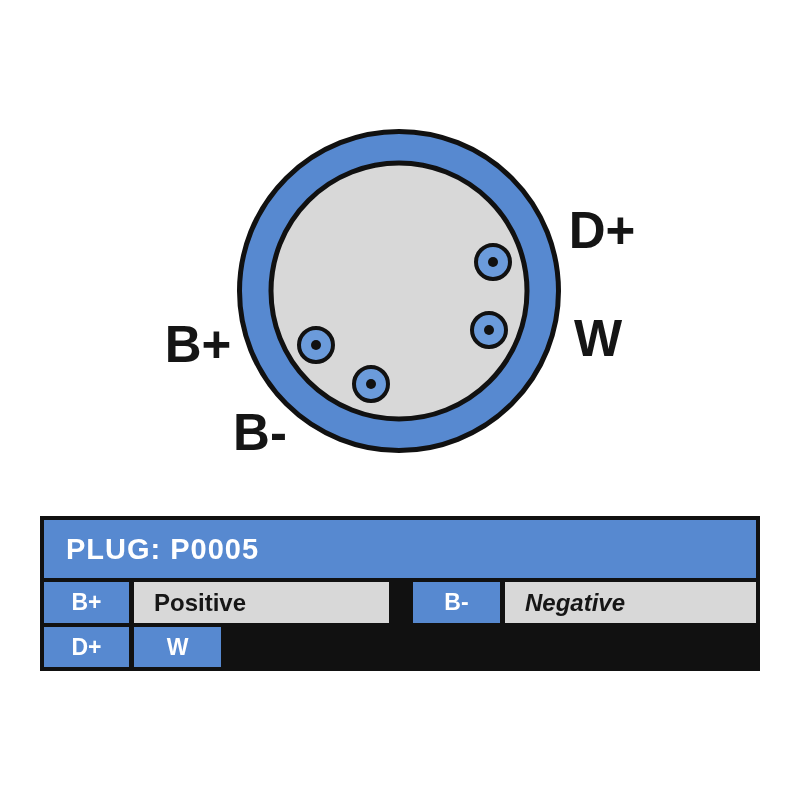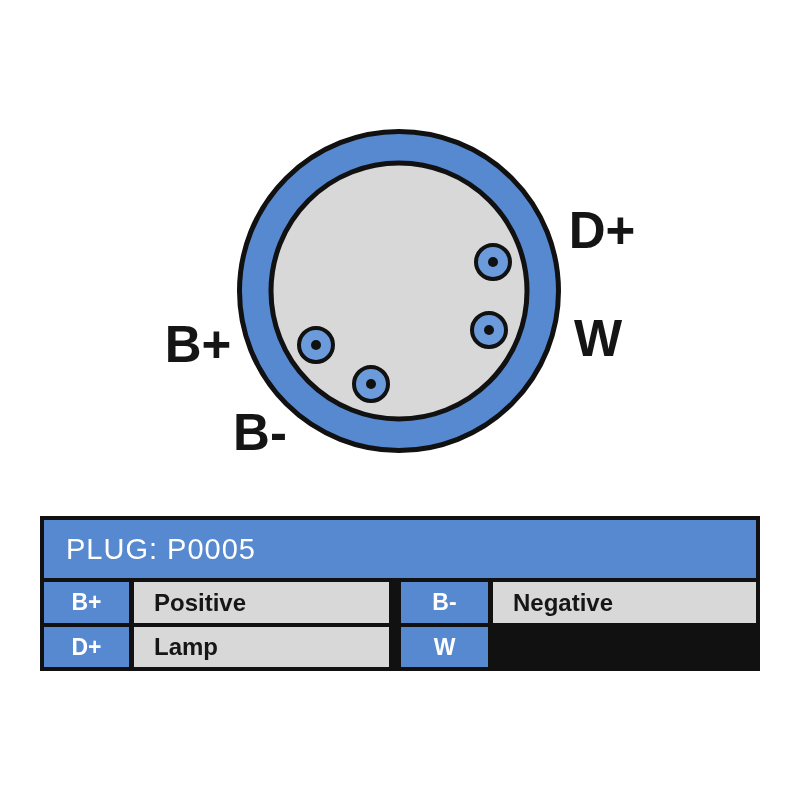--- a/index.html
+++ b/index.html
@@ -43,21 +43,21 @@
     flex-direction: column;
     gap: 4px;
   }
   .t-header {
     height: 58px;
     background: var(--blue);
     color: #ffffff;
     display: flex;
     align-items: center;
     padding-left: 22px;
-    font-weight: 400;
+    font-weight: 700;
     font-size: 29px;
     letter-spacing: 1px;
   }
   .t-row { display: flex; height: 41px; }
   .t-row.last { height: 40px; }
   .cell { display: flex; align-items: center; box-sizing: border-box; }
   .cell.label {
     background: var(--blue);
     color: #ffffff;
     justify-content: center;
@@ -65,23 +65,23 @@
     font-size: 23px;
   }
   .cell.value {
     background: var(--inner-gray);
     color: #161616;
     font-weight: 600;
     font-size: 24px;
     padding-left: 20px;
   }
   .c1 { width: 85px;  margin-right: 5px; }
-  .c2 { width: 255px; margin-right: 12px; }
+  .c2 { width: 255px; margin-right: 24px; }
   .c3 { width: 87px;  margin-right: 5px; }
-  .c4 { flex: 1; }
+  .c4 { flex: 1; font-style: italic; }
 </style>
 </head>
 <body>
 
 <div class="stage">
 
   <svg class="diagram-svg" width="800" height="500" viewBox="0 0 800 500">
     <circle class="ring" cx="399" cy="291" r="159.5"></circle>
     <circle class="face" cx="399" cy="291" r="128"></circle>
 
@@ -113,18 +113,17 @@
       <span>PLUG: P0005</span>
     </div>
     <div class="t-row">
       <div class="cell label c1">B+</div>
       <div class="cell value c2">Positive</div>
       <div class="cell label c3">B-</div>
       <div class="cell value c4">Negative</div>
     </div>
     <div class="t-row last">
       <div class="cell label c1">D+</div>
-      <div class="cell value c2">Lamp</div>
       <div class="cell label c3">W</div>
     </div>
   </div>
 
 </div>
 
 </body></html>

